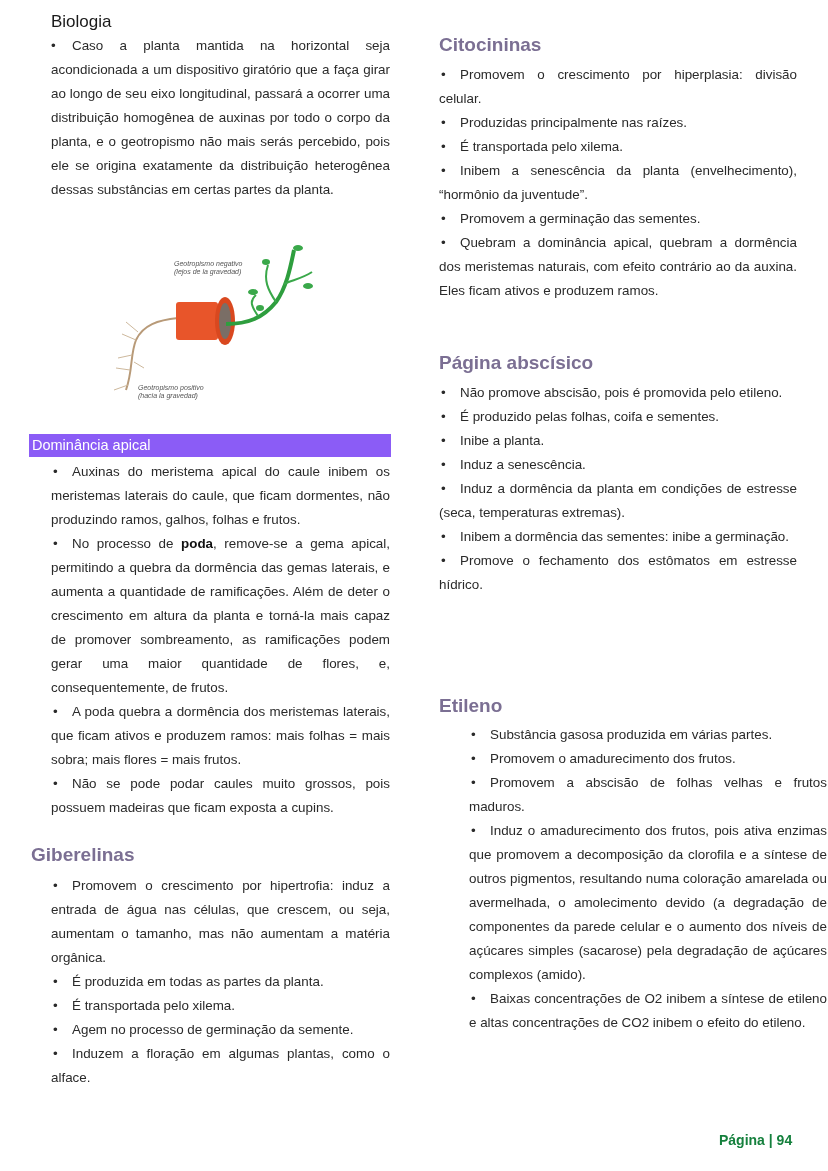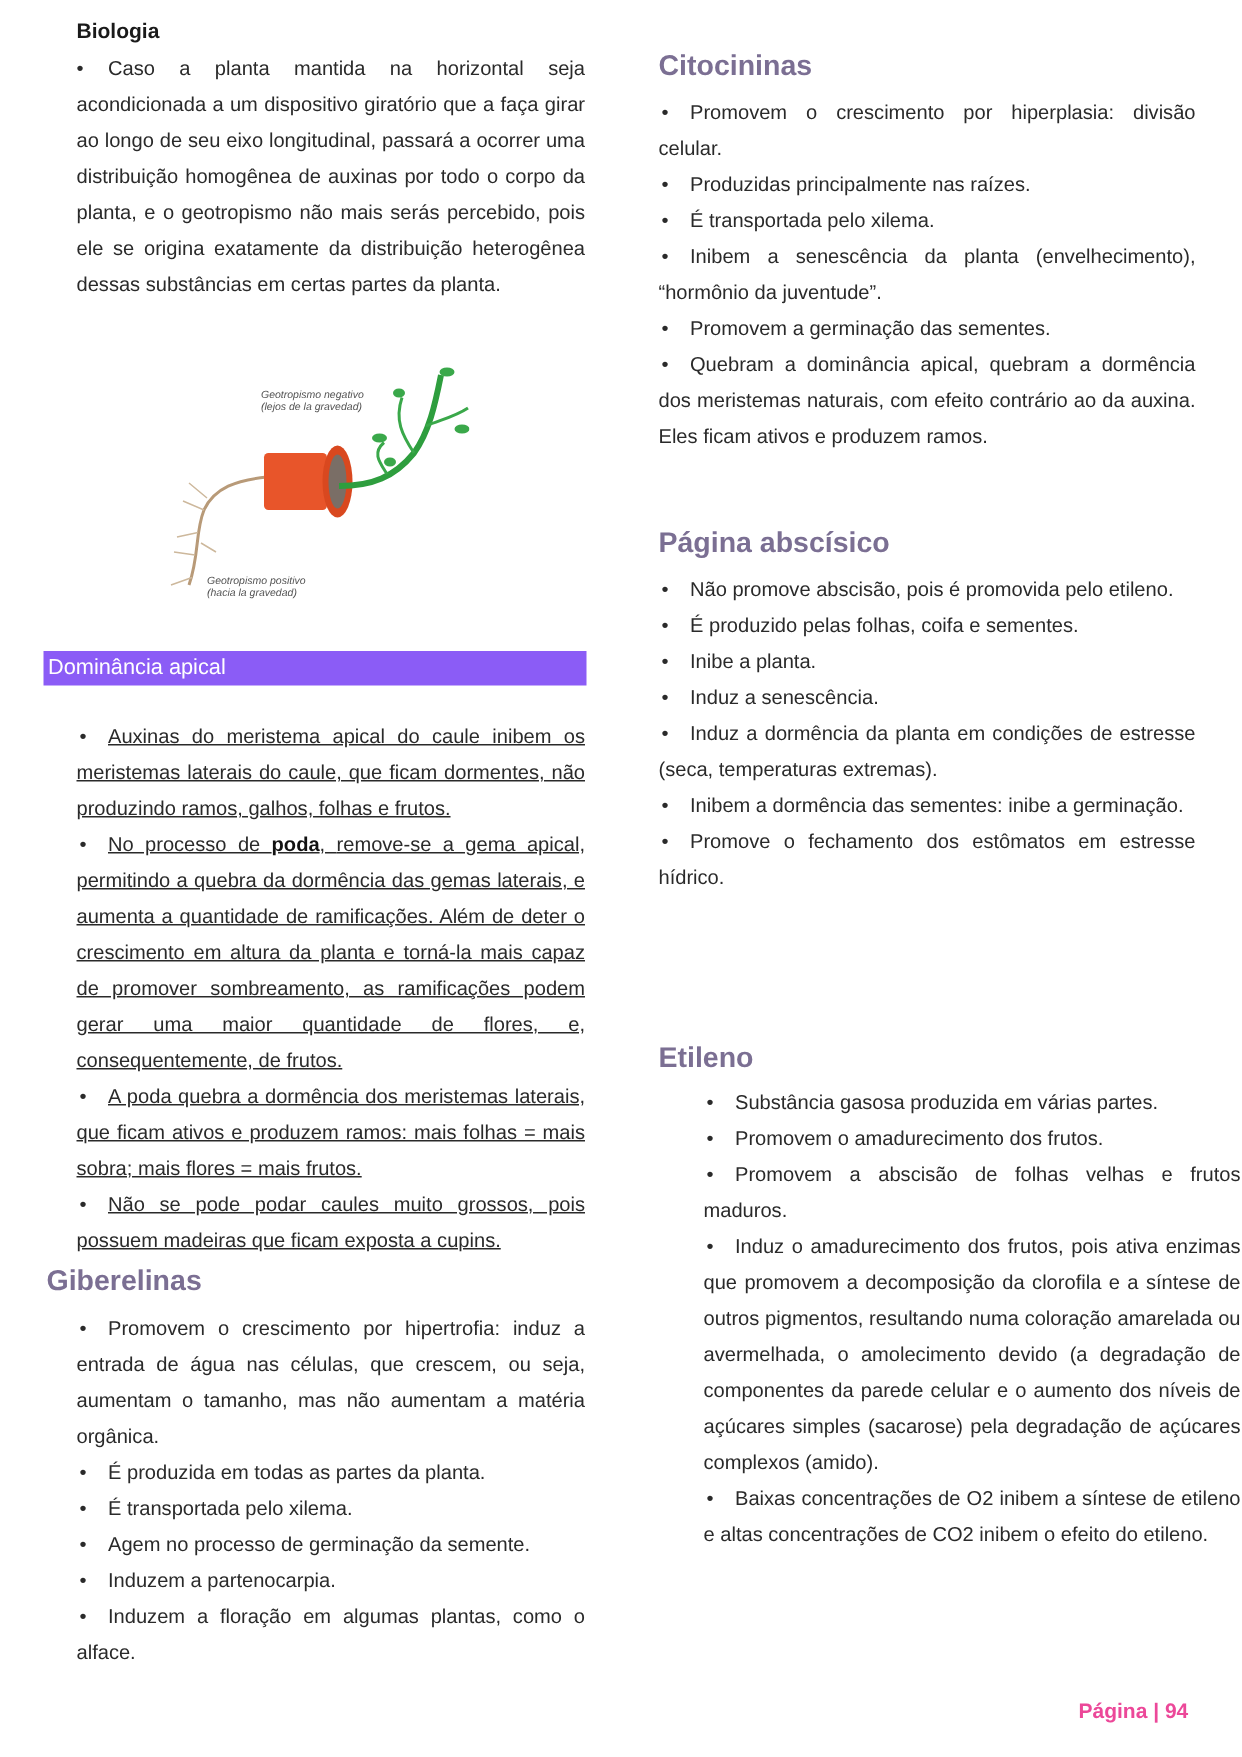--- a/index.html
+++ b/index.html
@@ -1,30 +1,30 @@
 <!DOCTYPE html>
 <html><head>
 <meta charset="utf-8">
 <style>
   html, body { margin: 0; padding: 0; background: #ffffff; }
   body { width: 828px; height: 1171px; position: relative; overflow: hidden;
          font-family: "Liberation Sans", sans-serif; color: #2a2a2a; }
   .col { position: absolute; top: 0; }
   .col-left { left: 51px; width: 339px; }
   .col-right { left: 439px; width: 358px; }
-  .running-head { position: absolute; left: 51px; top: 12px; font-size: 14px; font-weight: bold; color: #1a1a1a; }
+  .running-head { position: absolute; left: 51px; top: 12px; font-size: 17px; font-weight: normal; color: #1a1a1a; }
   .para { font-size: 13.4px; line-height: 24px; text-align: justify; margin: 0; }
   .bullet { font-size: 13.4px; line-height: 24px; text-align: justify; margin: 0; }
   .bullet .dot { display: inline-block; width: 19px; padding-left: 2px; }
   .sec-title { font-size: 19px; color: #7b6f93; margin: 0; line-height: 24px; }
   .bar { position: absolute; left: 29px; top: 434px; width: 362px; height: 23px; background: #8b5cf6;
          color: #ffffff; font-size: 14.5px; line-height: 23px; padding-left: 3px; box-sizing: border-box; }
   .figure { position: absolute; left: 108px; top: 240px; width: 205px; height: 175px; }
   .fig-label { position: absolute; font-size: 7px; color: #555; font-style: italic; line-height: 8px; }
-  .page-num { position: absolute; left: 719px; top: 1132px; font-size: 14px; font-weight: bold; color: #ec4899; }
+  .page-num { position: absolute; left: 719px; top: 1132px; font-size: 14px; font-weight: bold; color: #15803d; }
 </style>
 </head>
 <body>
 
 <div class="running-head">Biologia</div>
 
 <div class="col col-left">
   <p class="para" style="position:absolute;top:34px;width:339px;">•  Caso a planta mantida na horizontal seja acondicionada a um dispositivo giratório que a faça girar ao longo de seu eixo longitudinal, passará a ocorrer uma distribuição homogênea de auxinas por todo o corpo da planta, e o geotropismo não mais serás percebido, pois ele se origina exatamente da distribuição heterogênea dessas substâncias em certas partes da planta.</p>
 </div>
 
@@ -48,36 +48,35 @@
     <div>(lejos de la gravedad)</div>
   </div>
   <div class="fig-label" style="left:30px;top:144px;">
     <div>Geotropismo positivo</div>
     <div>(hacia la gravedad)</div>
   </div>
 </div>
 
 <div class="bar">Dominância apical</div>
 
-<div class="col col-left" style="top:479px;text-decoration:underline;">
+<div class="col col-left" style="top:460px;">
   <p class="bullet"><span class="dot">•</span><span>Auxinas do meristema apical do caule inibem os meristemas laterais do caule, que ficam dormentes, não produzindo ramos, galhos, folhas e frutos.</span></p>
   <p class="bullet"><span class="dot">•</span><span>No processo de </span><b style="color:#111;">poda</b><span>, </span><span>remove-se a gema apical, permitindo a quebra da dormência das gemas laterais, e aumenta a quantidade de ramificações. Além de deter o crescimento em altura da planta e torná-la mais capaz de promover sombreamento, as ramificações podem gerar uma maior quantidade de flores, e, consequentemente, de frutos.</span></p>
   <p class="bullet"><span class="dot">•</span><span>A poda quebra a dormência dos meristemas laterais, que ficam ativos e produzem ramos: mais folhas = mais sobra; mais flores = mais frutos.</span></p>
   <p class="bullet"><span class="dot">•</span><span>Não se pode podar caules muito grossos, pois possuem madeiras que ficam exposta a cupins.</span></p>
 </div>
 
 <div class="col" style="left:31px;top:843px;">
   <h2 class="sec-title">Giberelinas</h2>
 </div>
 <div class="col col-left" style="top:874px;">
   <p class="bullet"><span class="dot">•</span><span>Promovem o crescimento por hipertrofia: induz a entrada de água nas células, que crescem, ou seja, aumentam o tamanho, mas não aumentam a matéria orgânica.</span></p>
   <p class="bullet"><span class="dot">•</span><span>É produzida em todas as partes da planta.</span></p>
   <p class="bullet"><span class="dot">•</span><span>É transportada pelo xilema.</span></p>
   <p class="bullet"><span class="dot">•</span><span>Agem no processo de germinação da semente.</span></p>
-  <p class="bullet"><span class="dot">•</span><span>Induzem a partenocarpia.</span></p>
   <p class="bullet"><span class="dot">•</span><span>Induzem a floração em algumas plantas, como o alface.</span></p>
 </div>
 
 <div class="col" style="left:439px;top:33px;">
   <h2 class="sec-title">Citocininas</h2>
 </div>
 <div class="col col-right" style="top:63px;">
   <p class="bullet"><span class="dot">•</span><span>Promovem o crescimento por hiperplasia: divisão celular.</span></p>
   <p class="bullet"><span class="dot">•</span><span>Produzidas principalmente nas raízes.</span></p>
   <p class="bullet"><span class="dot">•</span><span>É transportada pelo xilema.</span></p>

